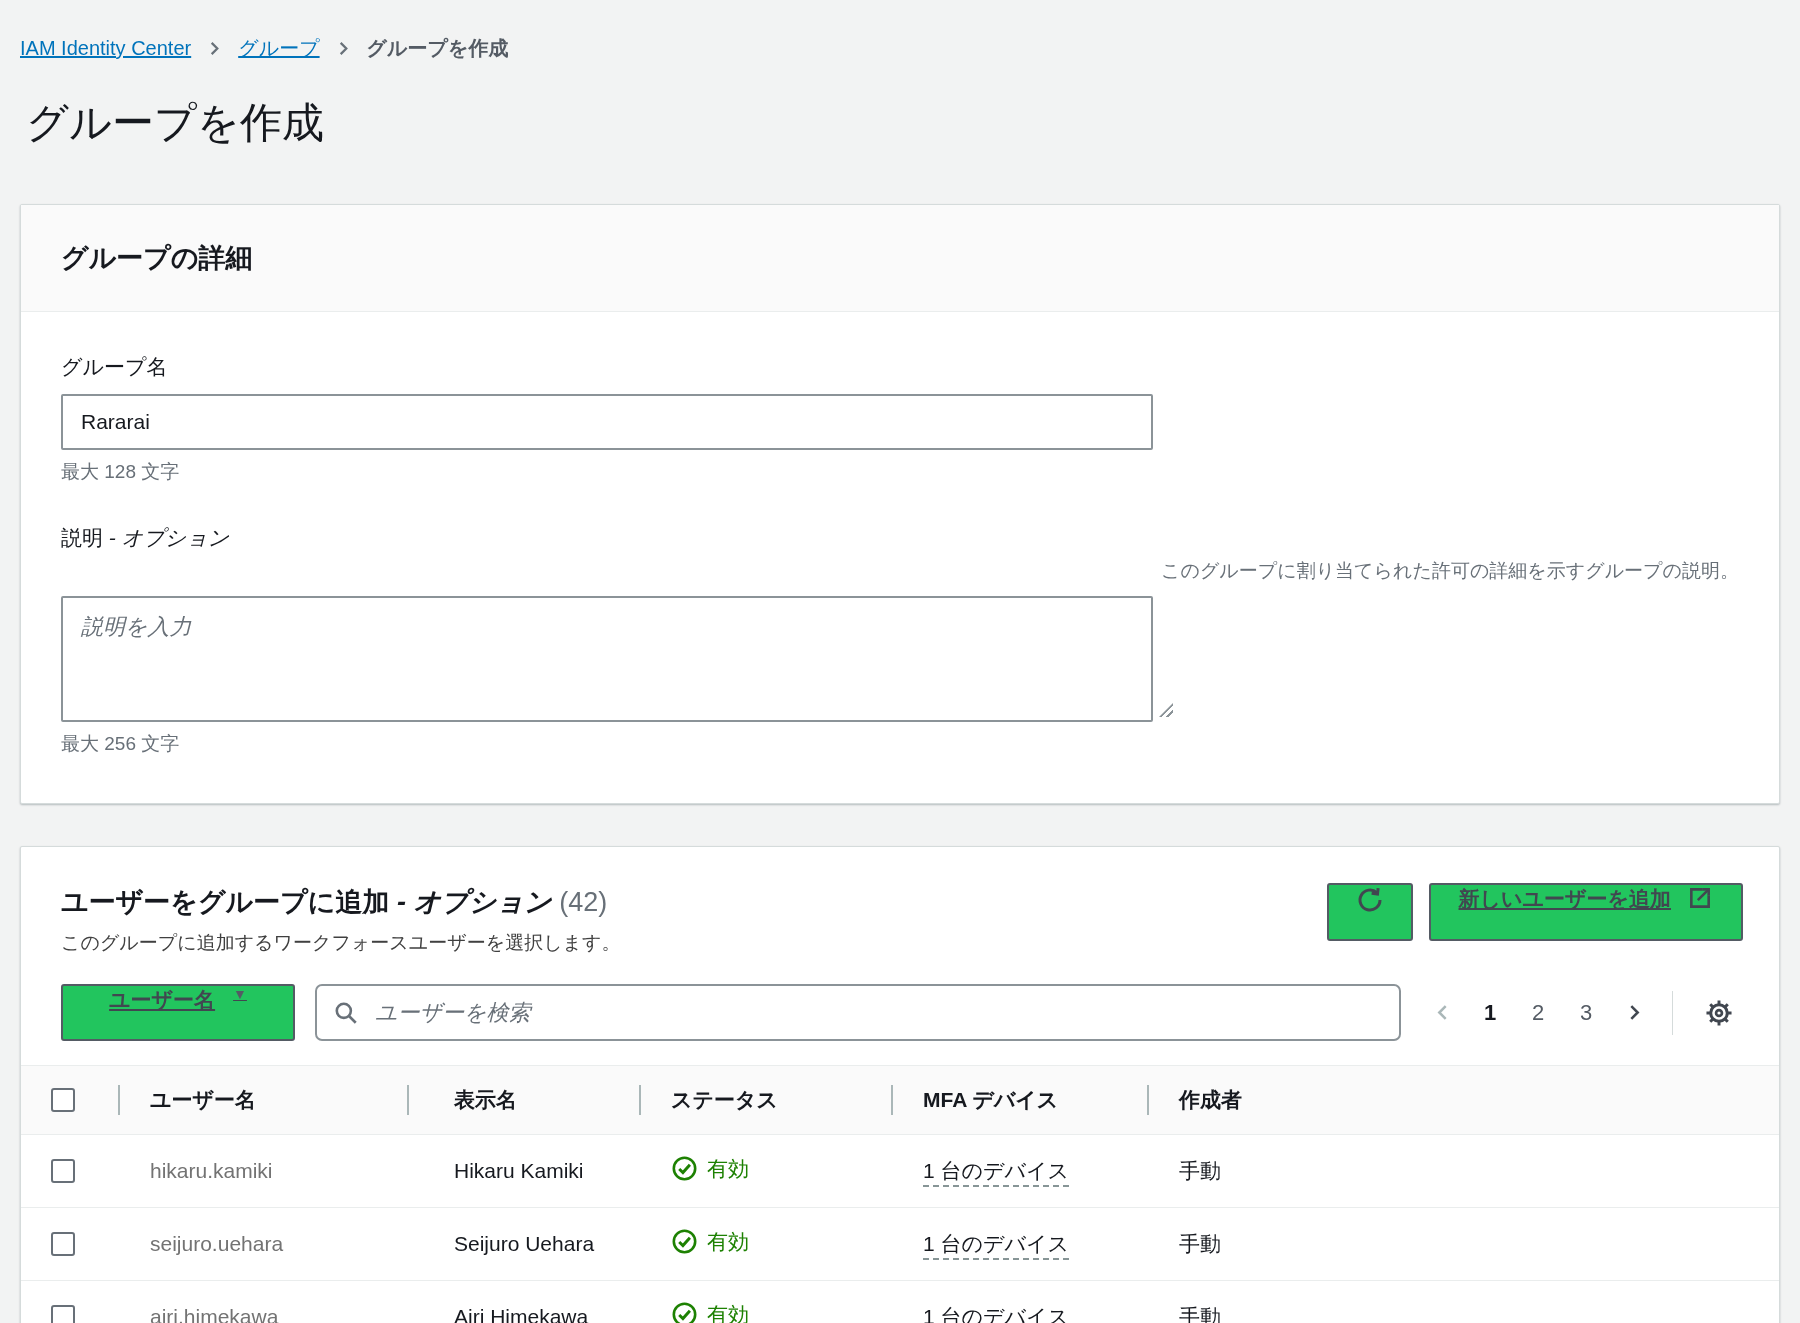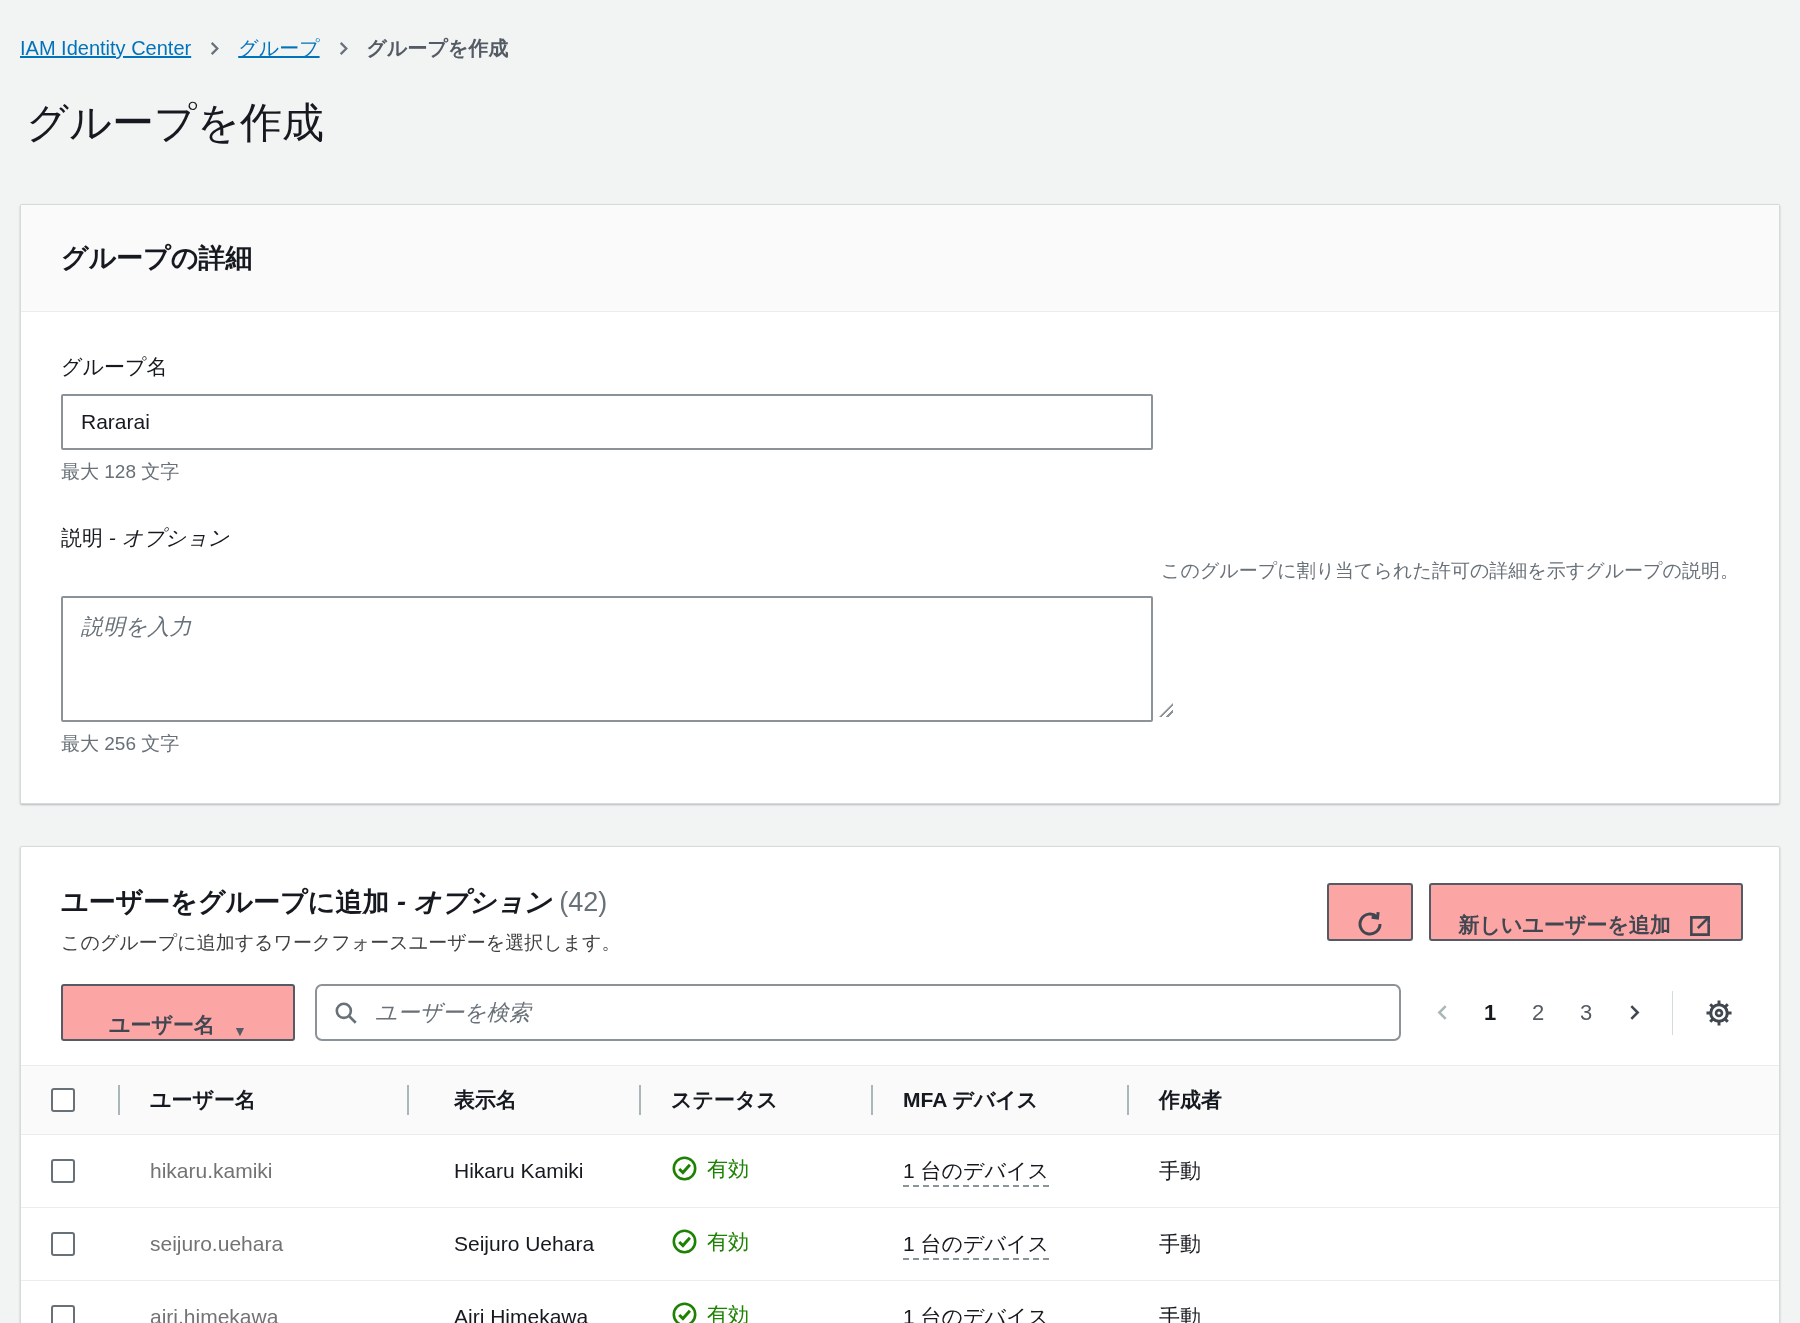--- a/index.html
+++ b/index.html
@@ -139,32 +139,33 @@
 
   
   .table-header-area { padding: 36px 36px 0 40px; display: flex; align-items: flex-start; }
   .table-header-left { flex: 1; }
   .table-title { font-size: 27px; font-weight: 700; line-height: 38px; }
   .table-title .count { color: #687078; font-weight: 400; }
   .table-desc { margin-top: 8px; font-size: 19px; line-height: 27px; color: #404040; }
   .header-actions { display: flex; gap: 16px; }
   .btn {
     display: inline-flex;
-    align-items: flex-end;
+    align-items: flex-start;
     justify-content: center;
     height: 58px;
     border: 2px solid #545b64;
     border-radius: 3px;
-    background: #fca5a5;
+    background: #22c55e;
     color: #414750;
     font-size: 21px;
     font-weight: 700;
     font-family: inherit;
     cursor: pointer;
     padding: 0 28px;
+    text-decoration: underline;
   }
   .btn-icon-only { width: 86px; padding: 0; }
   .btn .ext-icon { margin-left: 16px; display: inline-flex; }
 
   
   .filter-row {
     display: flex;
     align-items: center;
     margin-top: 28px;
     padding: 0 36px 0 40px;
@@ -255,21 +256,21 @@
   .t-body-row {
     height: 73px;
     border-bottom: 1px solid #eaeded;
     background: #fff;
     font-size: 21px;
   }
   .cell { padding-left: 32px; position: relative; }
   .cell-select { width: 97px; padding-left: 30px; }
   .cell-username { width: 289px; }
   .cell-displayname { width: 232px; padding-left: 47px; }
-  .cell-status { width: 232px; }
+  .cell-status { width: 252px; }
   .cell-mfa { width: 256px; }
   .cell-creator { flex: 1; }
   .t-head .cell + .cell::before {
     content: "";
     position: absolute;
     left: 0;
     top: 50%;
     transform: translateY(-50%);
     width: 2px;
     height: 30px;

